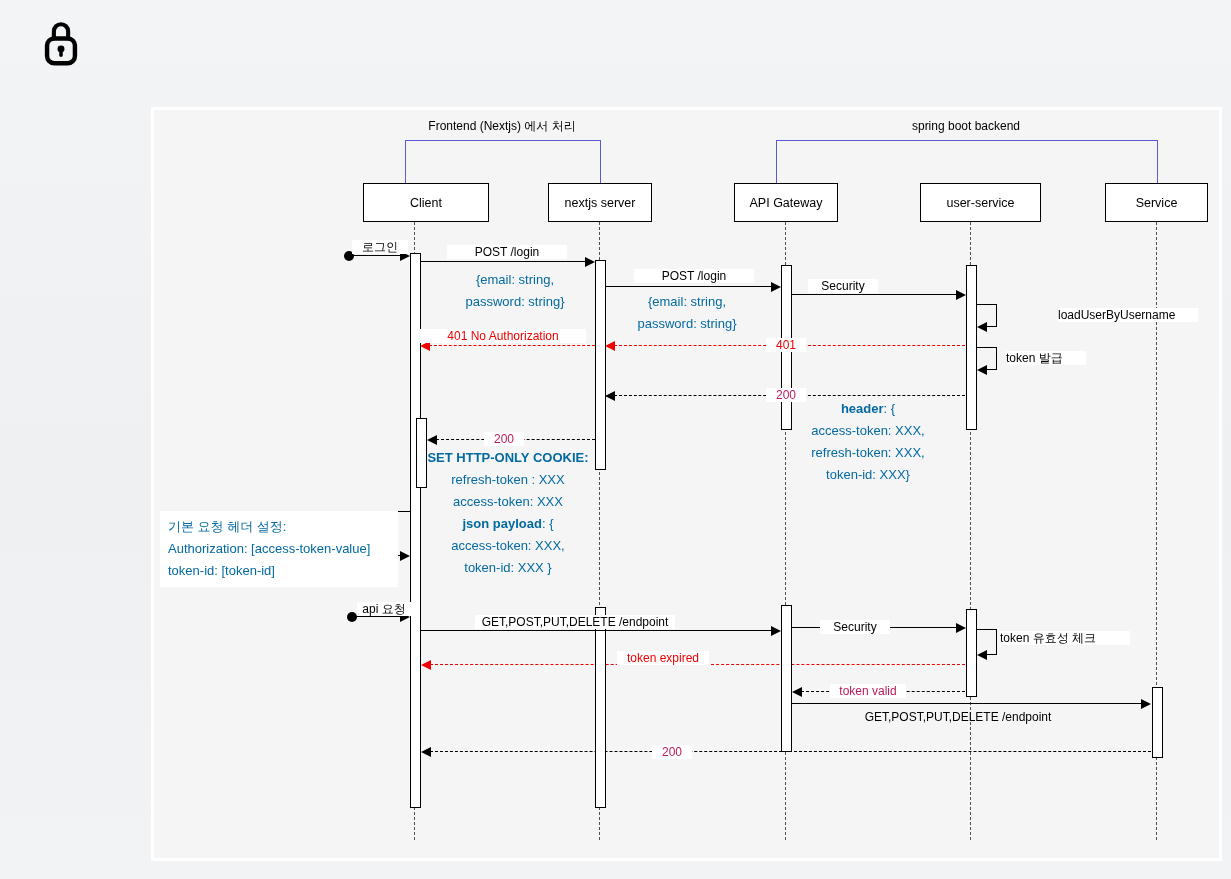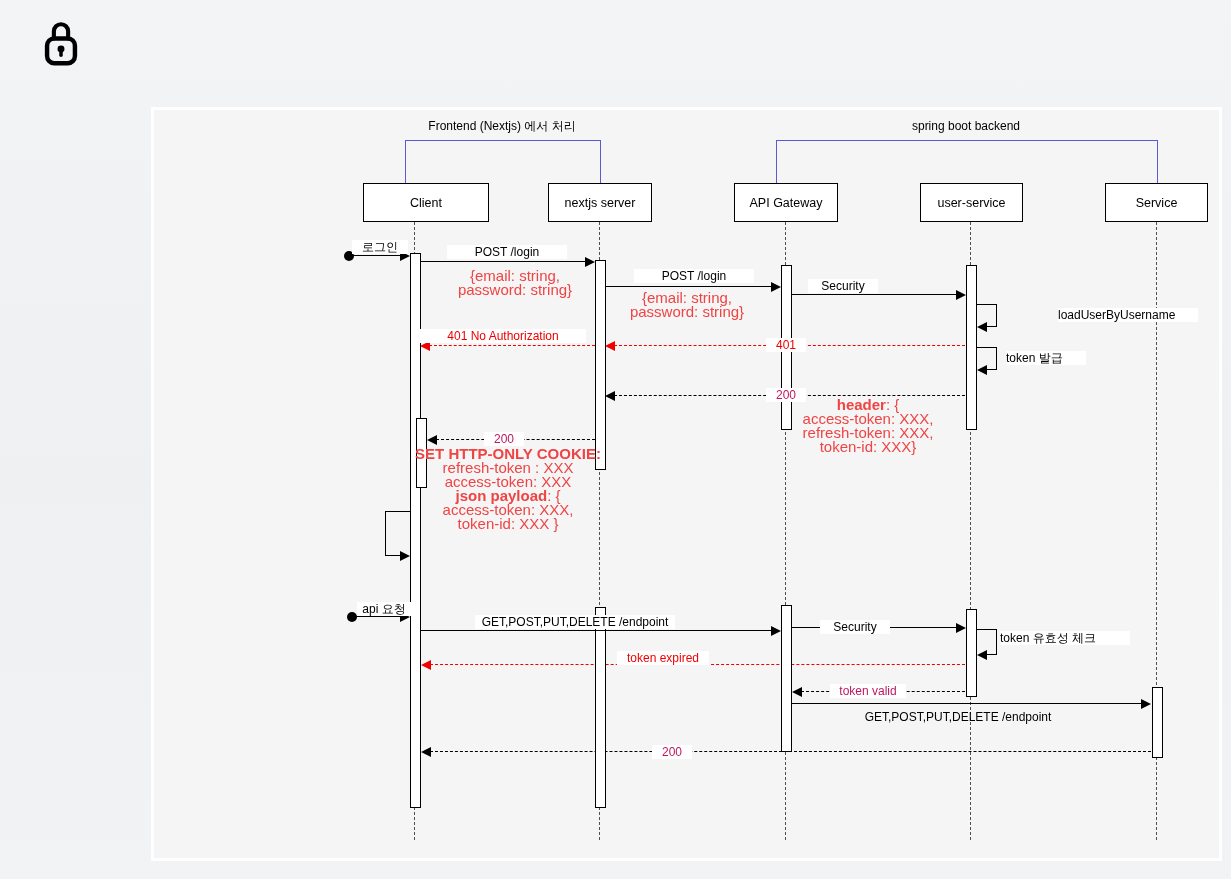--- a/index.html
+++ b/index.html
@@ -29,21 +29,21 @@
   .bh{position:absolute;height:0;border-top:1.6px solid #5a5ad9}
   .bv{position:absolute;width:0;border-left:1.6px solid #5a5ad9}
   .tri-r{position:absolute;width:0;height:0;border-top:5px solid transparent;border-bottom:5px solid transparent;border-left:10px solid #000}
   .tri-l{position:absolute;width:0;height:0;border-top:5px solid transparent;border-bottom:5px solid transparent;border-right:10px solid #000}
   .redhead.tri-l{border-right-color:#f00000}
   .dot{position:absolute;width:10px;height:10px;border-radius:50%;background:#000}
   .lbl{position:absolute;font-size:12px;line-height:14px;height:14px;text-align:center;
     background:#fff;color:#000;white-space:nowrap}
   .lbl.red{color:#f00000}
   .lbl.blue{color:#be185d}
-  .note{position:absolute;font-size:15px;line-height:14px;text-align:center;color:#ef4444;background:transparent}
+  .note{position:absolute;font-size:13px;line-height:22px;text-align:center;color:#0369a1;background:transparent}
   .note .b{font-weight:bold}
   .whitebg{background:#fff}
   .leftal{text-align:left}
 </style>
 </head>
 <body>
 
 <div id="app">
 
   <span class="lock">
@@ -105,21 +105,21 @@
 
   <div class="participant" style="left:363px;width:126px">
       <span>Client</span>
     </div>
   <div class="participant" style="left:548px;width:104px">
       <span>nextjs server</span>
     </div>
   <div class="participant" style="left:734px;width:104px">
       <span>API Gateway</span>
     </div>
-  <div class="participant" style="left:920px;width:103px">
+  <div class="participant" style="left:920px;width:121px">
       <span>user-service</span>
     </div>
   <div class="participant" style="left:1105px;width:103px">
       <span>Service</span>
     </div>
 
   <div class="dot" style="left:344px;top:251px"></div>
   <div class="hline" style="left:352px;top:255px;width:49px"></div>
   <div class="tri-r" style="left:400px;top:251px"></div>
 
@@ -197,15 +197,20 @@
 
   <div class="note" style="left:398px;top:447px;width:220px">
     <div class="b">SET HTTP-ONLY COOKIE:</div>
     <div>refresh-token : XXX</div>
     <div>access-token: XXX</div>
     <div><span class="b">json payload</span><span>: {</span></div>
     <div>access-token: XXX,</div>
     <div>token-id: XXX }</div>
   </div>
 
+  <div class="note whitebg leftal" style="left:160px;top:511px;width:222px;padding:5px 8px">
+    <div>기본 요청 헤더 설정:</div>
+    <div>Authorization: [access-token-value]</div>
+    <div>token-id: [token-id]</div>
+  </div>
 
 
 </div>
 
 </body></html>

